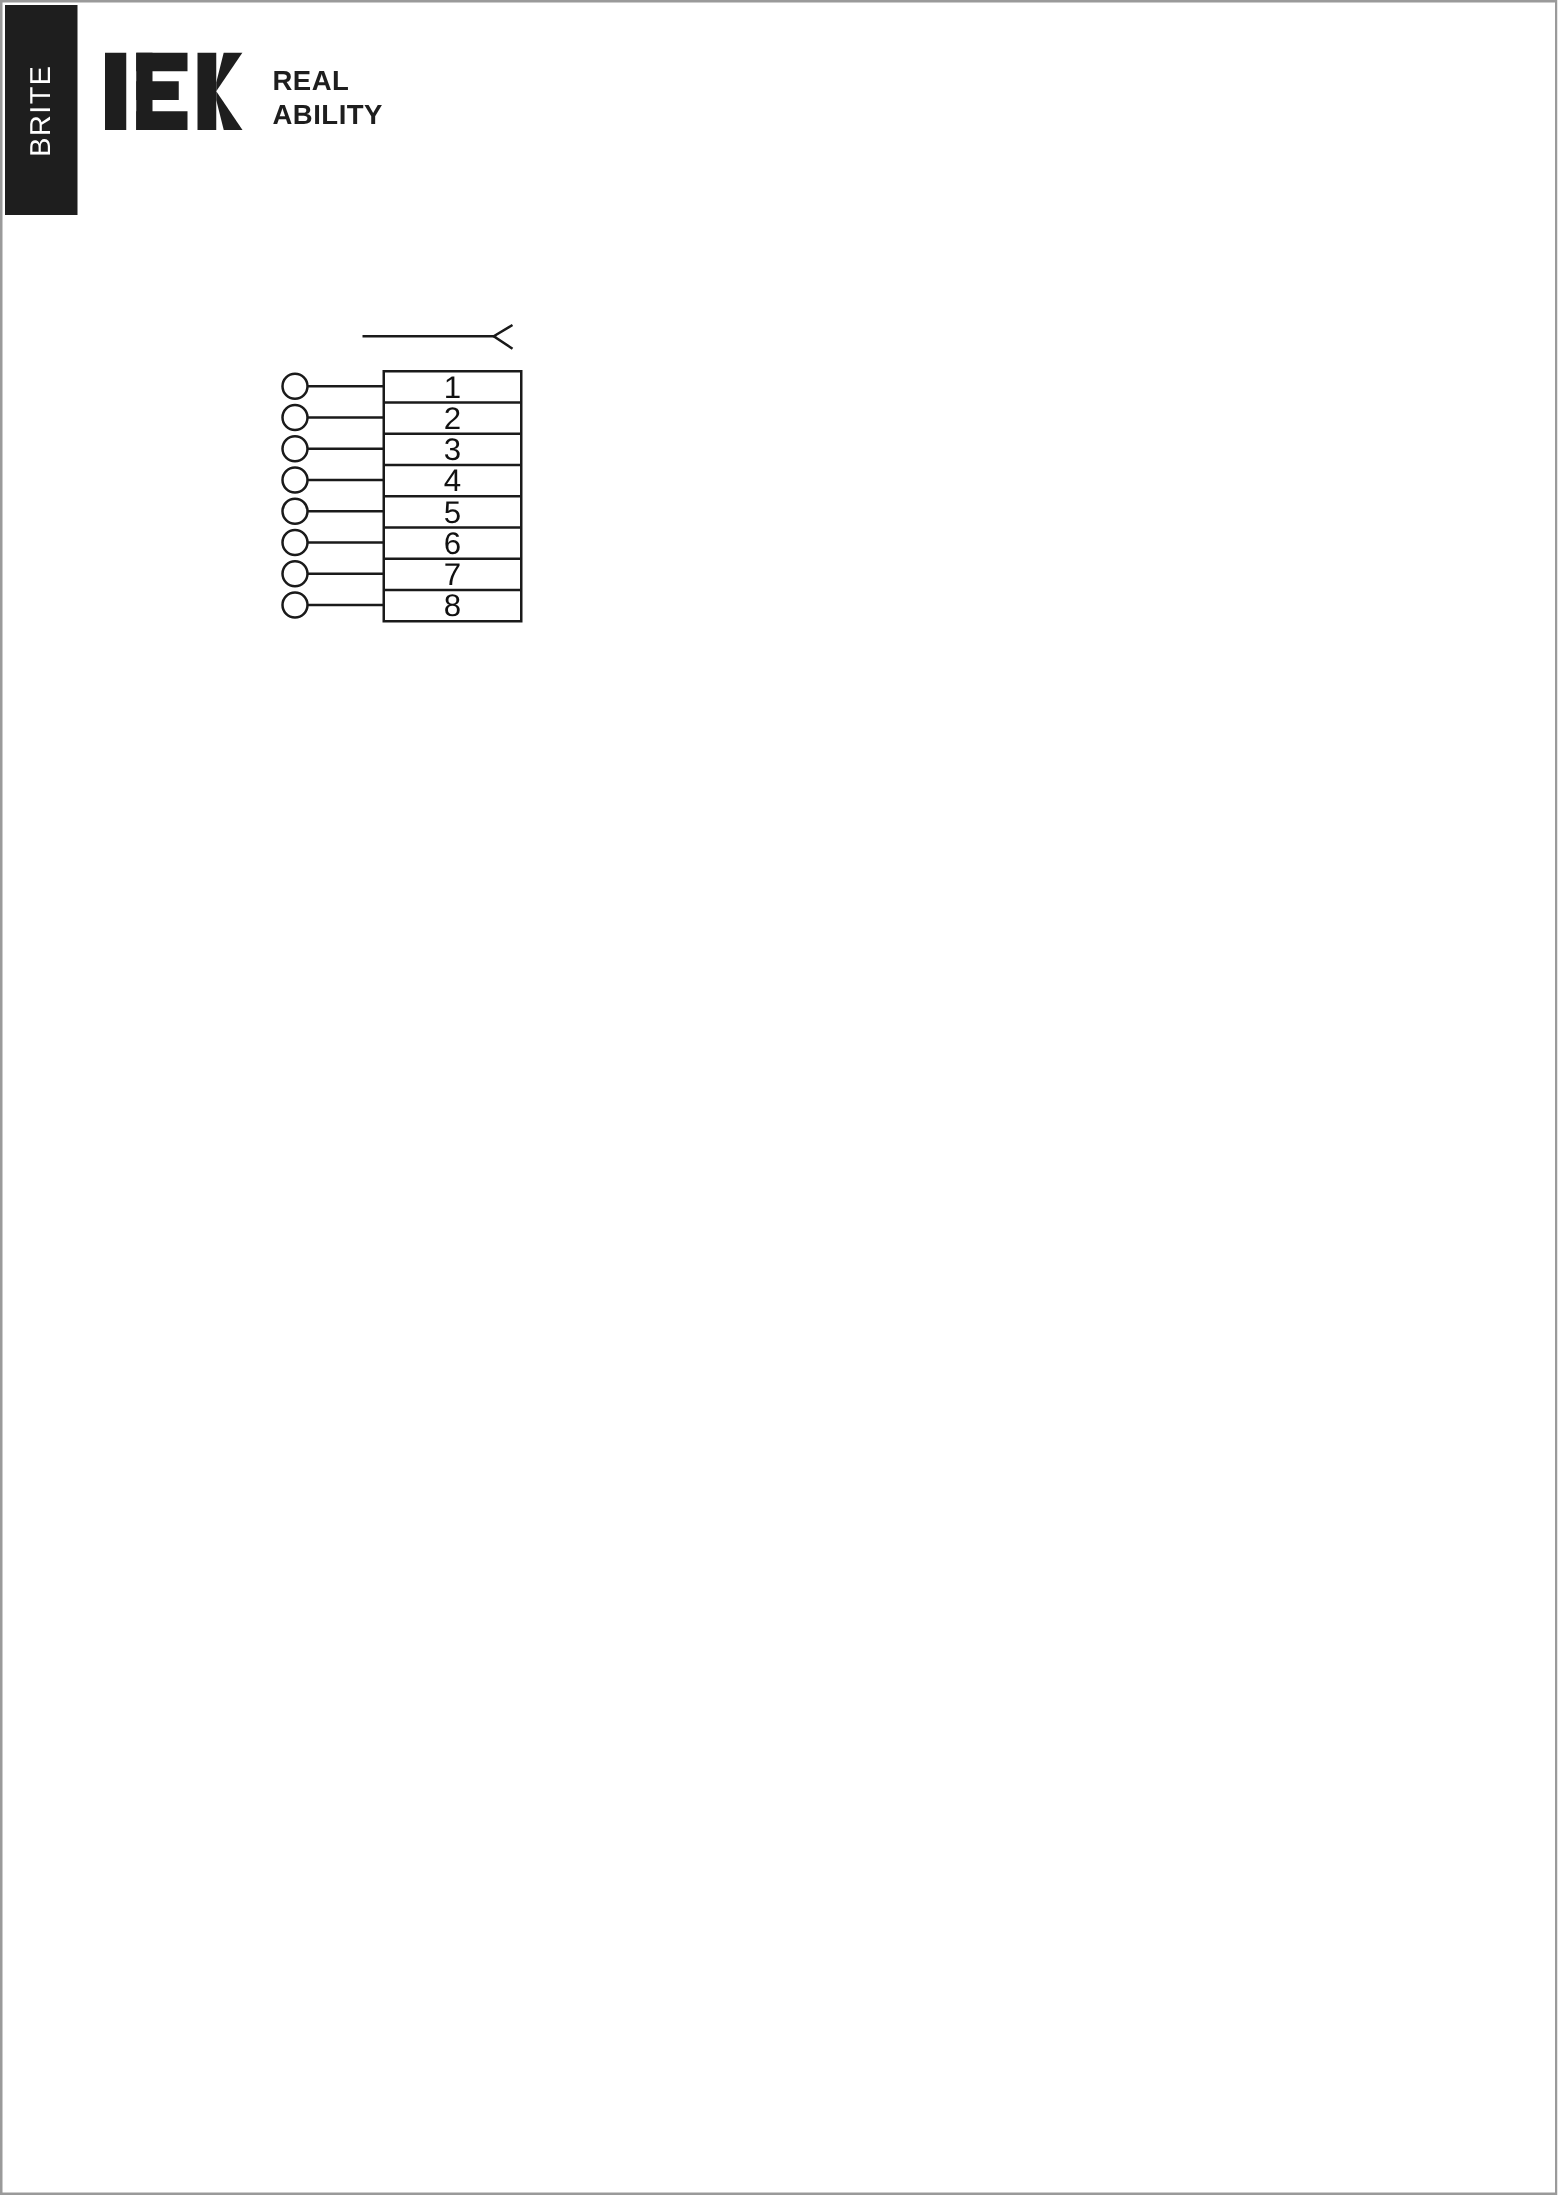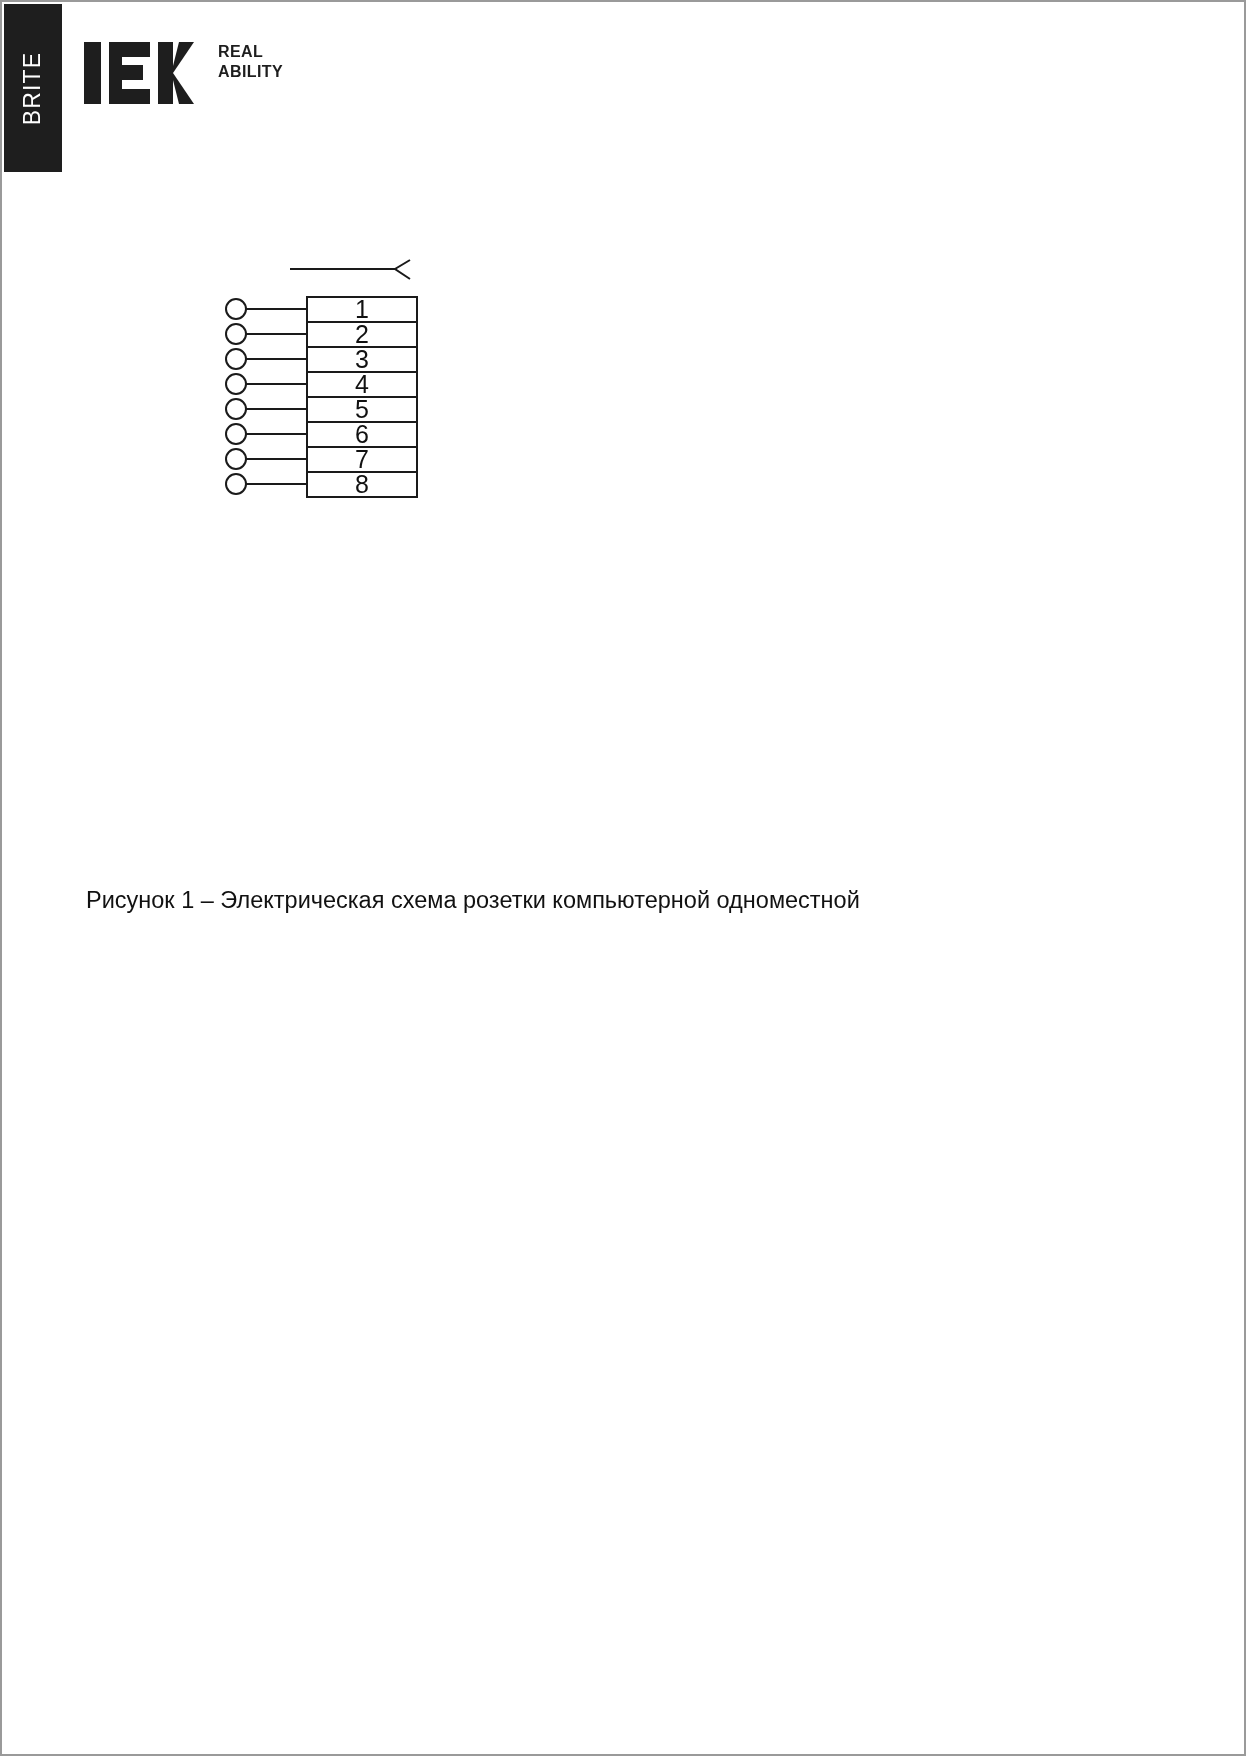--- a/index.html
+++ b/index.html
@@ -48,21 +48,22 @@
     top: 40px;
     display: flex;
     align-items: flex-start;
   }
   .logo-mark {
     font-size: 0;
     line-height: 0;
   }
   .logo-text {
     margin-left: 22px;
-    font-size: 16px;
+    margin-top: 10px;
+    font-size: 22px;
     font-weight: bold;
     line-height: 1.22;
     letter-spacing: 0.4px;
     color: #1e1e1e;
   }
 
   
   .diagram {
     position: absolute;
     left: 220px;
@@ -152,15 +153,14 @@
         <text x="140" y="116">3</text>
         <text x="140" y="141">4</text>
         <text x="140" y="166">5</text>
         <text x="140" y="191">6</text>
         <text x="140" y="216">7</text>
         <text x="140" y="241">8</text>
       </g>
     </svg>
   </div>
 
-  <div class="caption">Рисунок 1 – Электрическая схема розетки компьютерной одноместной</div>
 
 </div>
 
 </body></html>

